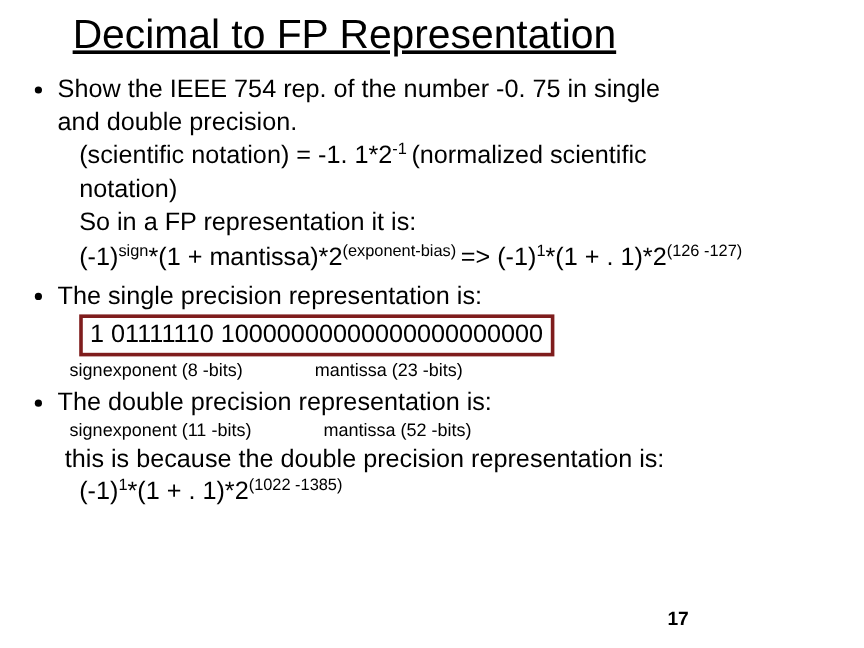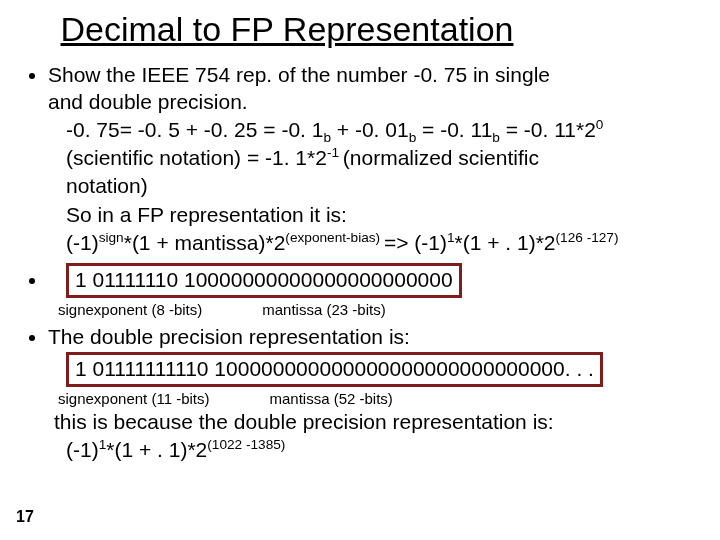--- a/index.html
+++ b/index.html
@@ -53,66 +53,58 @@
     margin-left: 10px;
     font-size: 15px;
   }
   .lbl-sign { display:inline-block; }
   .lbl-exp  { display:inline-block; margin-left: 0; }
   .lbl-man  { display:inline-block; margin-left: 60px; }
   .pagenum {
     position: absolute;
     bottom: 14px;
     left: 0; right: 0;
-    text-align: left;
+    text-align: right;
     font-size: 16px;
     font-weight: bold;
-    margin-left: 16px;
   }
   .nowrap { white-space: nowrap; }
 </style>
 </head>
 <body>
 
 <div class="slide">
 
   <h1 class="title">Decimal to FP Representation</h1>
 
   <ul class="bullets">
 
     <li>
       <span>Show the IEEE 754 rep. of the number -0. 75 in single and double precision.</span>
       <div class="sub">
-        <span class="nowrap">
-          <span>-0. 75= -0. 5 + -0. 25 = -0. 1</span><sub>b</sub><span> + -0. 01</span><sub>b</sub><span> = -0. 11</span><sub>b</sub><span> = -0. 11*2</span><sup>0</sup>
-        </span>
-      </div>
-      <div class="sub">
         <span>(scientific notation) = -1. 1*2</span><sup>-1 </sup><span>(normalized scientific notation)</span>
       </div>
       <div class="sub">So in a FP representation it is:</div>
       <div class="sub nowrap">
         <span>(-1)</span><sup>sign</sup><span>*(1 + mantissa)*2</span><sup>(exponent-bias) </sup><span>=&gt; </span><span>(-1)</span><sup>1</sup><span>*(1 + . 1)*2</span><sup>(126 -127)</sup>
       </div>
     </li>
 
     <li>
+      <span>The single precision representation is:</span>
       <div class="sub">
         <span class="boxed">1 01111110 10000000000000000000000</span>
       </div>
       <div class="labels">
         <span class="lbl-sign">sign </span><span class="lbl-exp">exponent (8 -bits)</span><span class="lbl-man">mantissa (23 -bits)</span>
       </div>
     </li>
 
     <li>
       <span>The double precision representation is:</span>
-      <div class="sub">
-        <span class="boxed nowrap">1 01111111110 100000000000000000000000000000. . .</span>
-      </div>
       <div class="labels">
         <span class="lbl-sign">sign </span><span class="lbl-exp">exponent (11 -bits)</span><span class="lbl-man">mantissa (52 -bits)</span>
       </div>
       <div class="" style="margin-left:6px; font-size:21px;">this is because the double precision representation is:</div>
       <div class="sub nowrap">
         <span>(-1)</span><sup>1</sup><span>*(1 + . 1)*2</span><sup>(1022 -1385)</sup>
       </div>
     </li>
   </ul>
 

